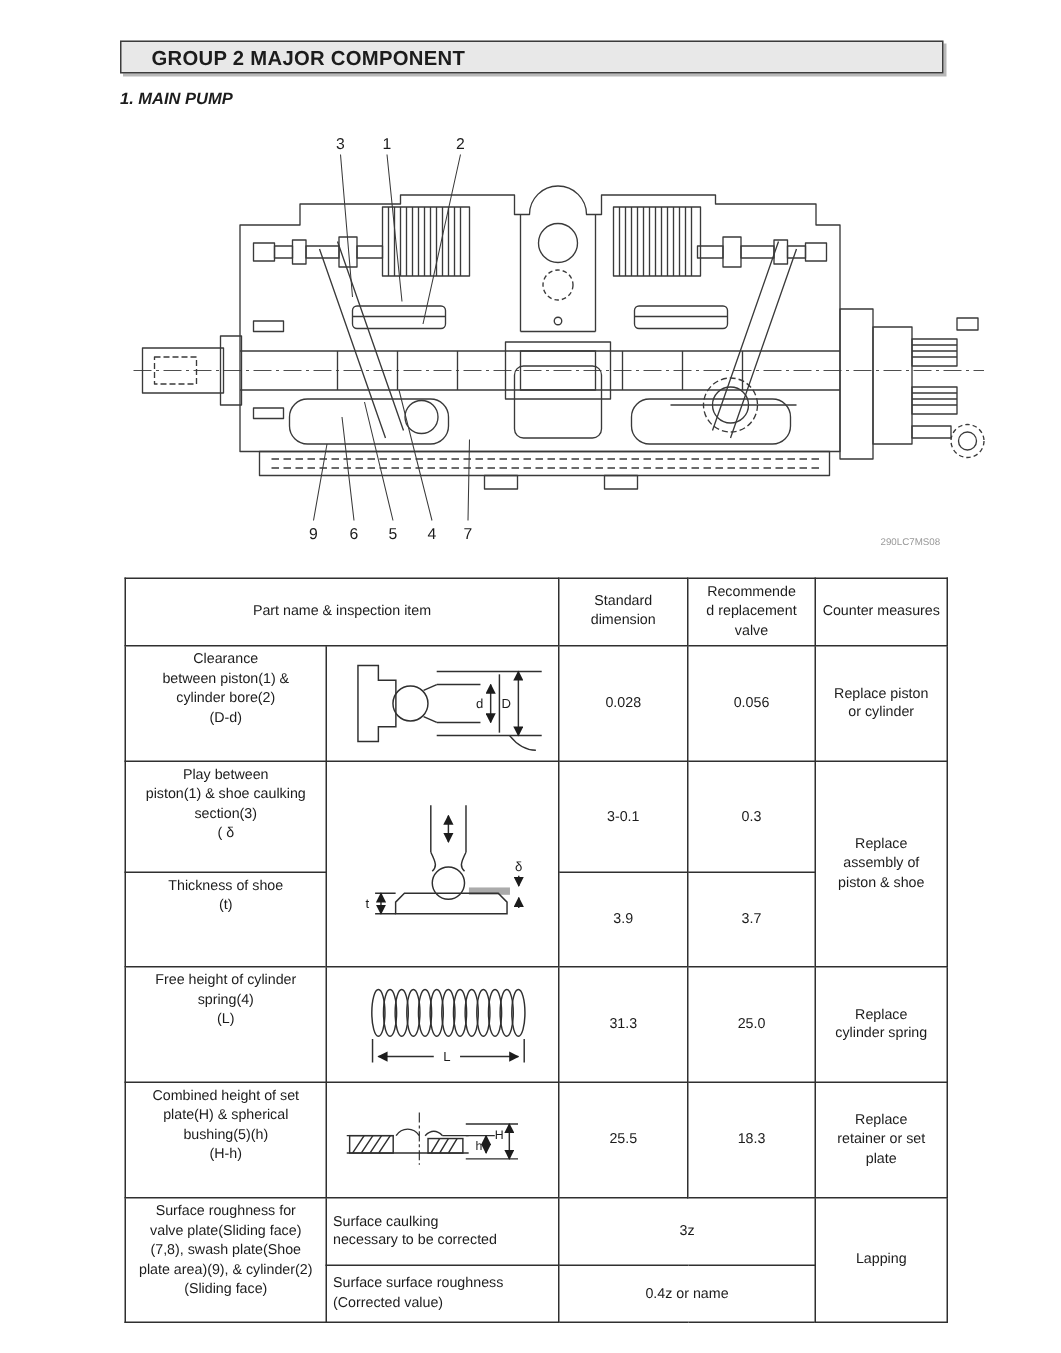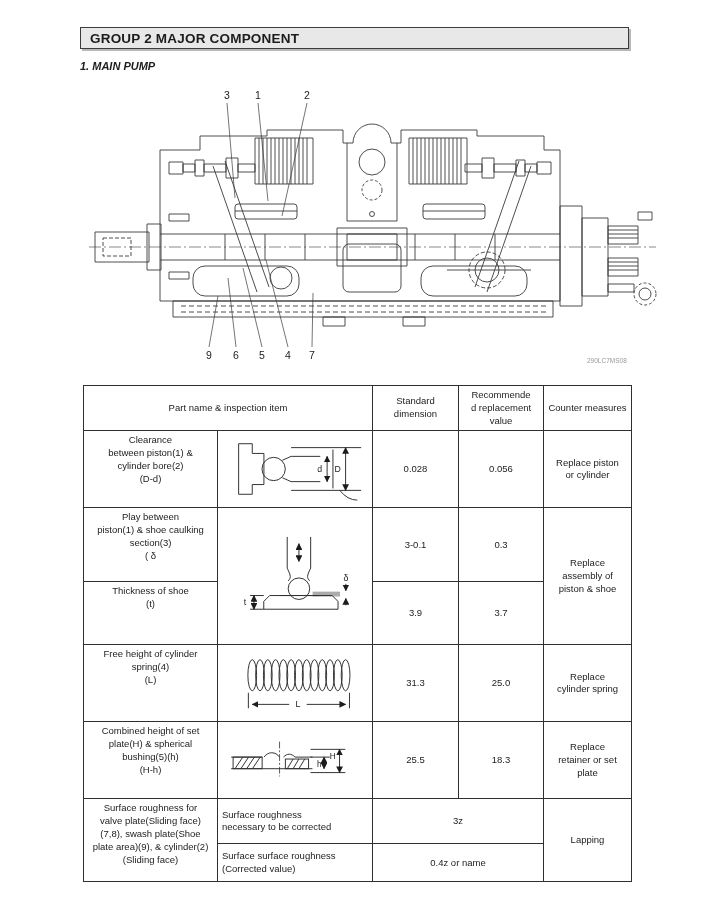--- a/index.html
+++ b/index.html
@@ -7,21 +7,21 @@
     width:707px;height:902px;position:relative;background:#ffffff;
     font-family:"Liberation Sans", sans-serif;color:#1c1c1c;
     -webkit-font-smoothing:antialiased;
   }
   .group-box{
     position:absolute;left:80px;top:27px;width:549px;height:22px;
     background:#e8e8e8;border:1px solid #3c3c3c;
     box-shadow:2px 2px 0 rgba(0,0,0,0.28);
     display:flex;align-items:center;
     font-weight:bold;font-size:13.5px;letter-spacing:0.2px;
-    padding-left:9px;box-sizing:border-box;
+    padding-left:20px;box-sizing:border-box;
   }
   .section-title{
     position:absolute;left:80px;top:60px;
     font-weight:bold;font-size:11px;font-style:italic;
   }
   .figure-wrap{
     position:absolute;left:85px;top:86px;width:575px;height:292px;
   }
   table.spec{
     position:absolute;left:83px;top:385px;width:548px;
@@ -149,21 +149,21 @@
       <col style="width:85px">
       <col style="width:88px">
   </colgroup>
   <thead>
     <tr style="height:43px">
       <th class="hd" colspan="2">Part name &amp; inspection item</th>
       <th class="hd ml">Standard
 dimension</th>
       <th class="hd ml">Recommende
 d replacement
-value</th>
+valve</th>
       <th class="hd">Counter measures</th>
     </tr>
   </thead>
   <tbody>
 
     <tr style="height:75px">
       <td class="item ml">Clearance
 between piston(1) &amp;
 cylinder bore(2)
 (D-d)</td>
@@ -308,21 +308,21 @@
 retainer or set
 plate</td>
     </tr>
 
     <tr style="height:45px">
       <td class="item ml" rowspan="2">Surface roughness for
 valve plate(Sliding face)
 (7,8), swash plate(Shoe
 plate area)(9), &amp; cylinder(2)
 (Sliding face)</td>
-      <td class="sub ml">Surface roughness
+      <td class="sub ml">Surface caulking
 necessary to be corrected</td>
       <td class="val" colspan="2">3z</td>
       <td class="val" rowspan="2">Lapping</td>
     </tr>
 
     <tr style="height:38px">
       <td class="sub ml">Surface surface roughness
 (Corrected value)</td>
       <td class="val" colspan="2">0.4z or name</td>
     </tr>

